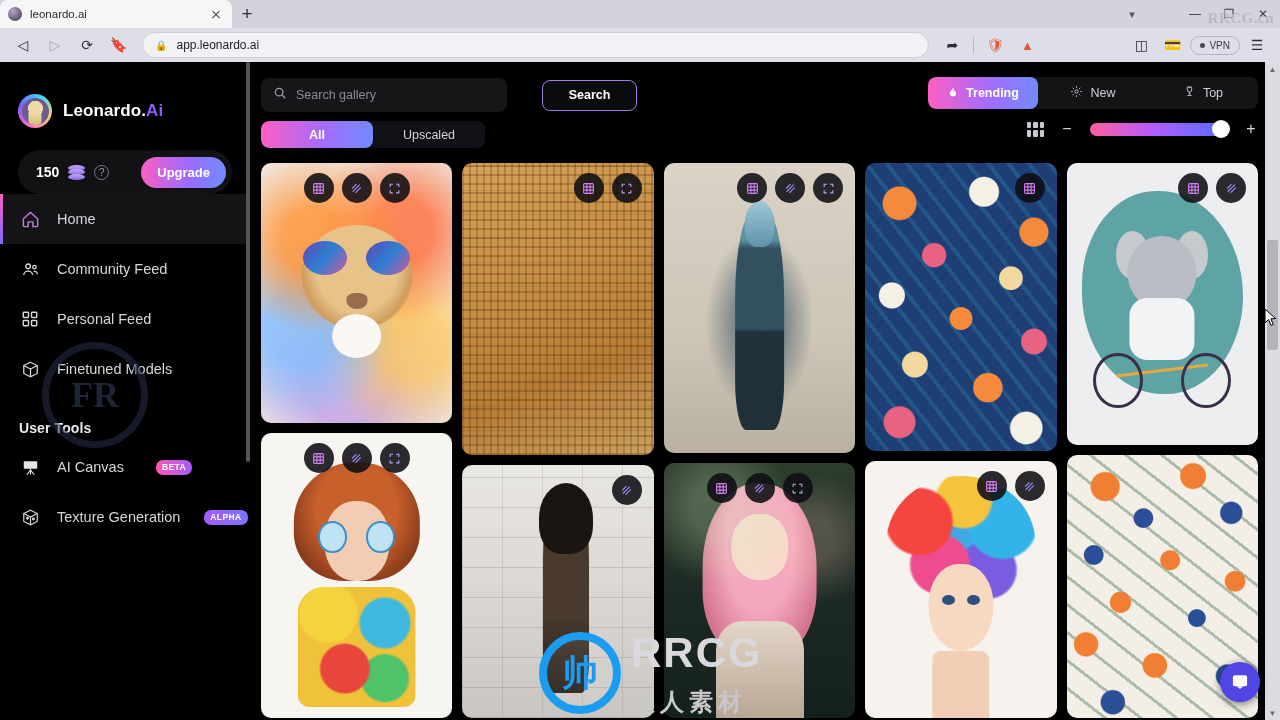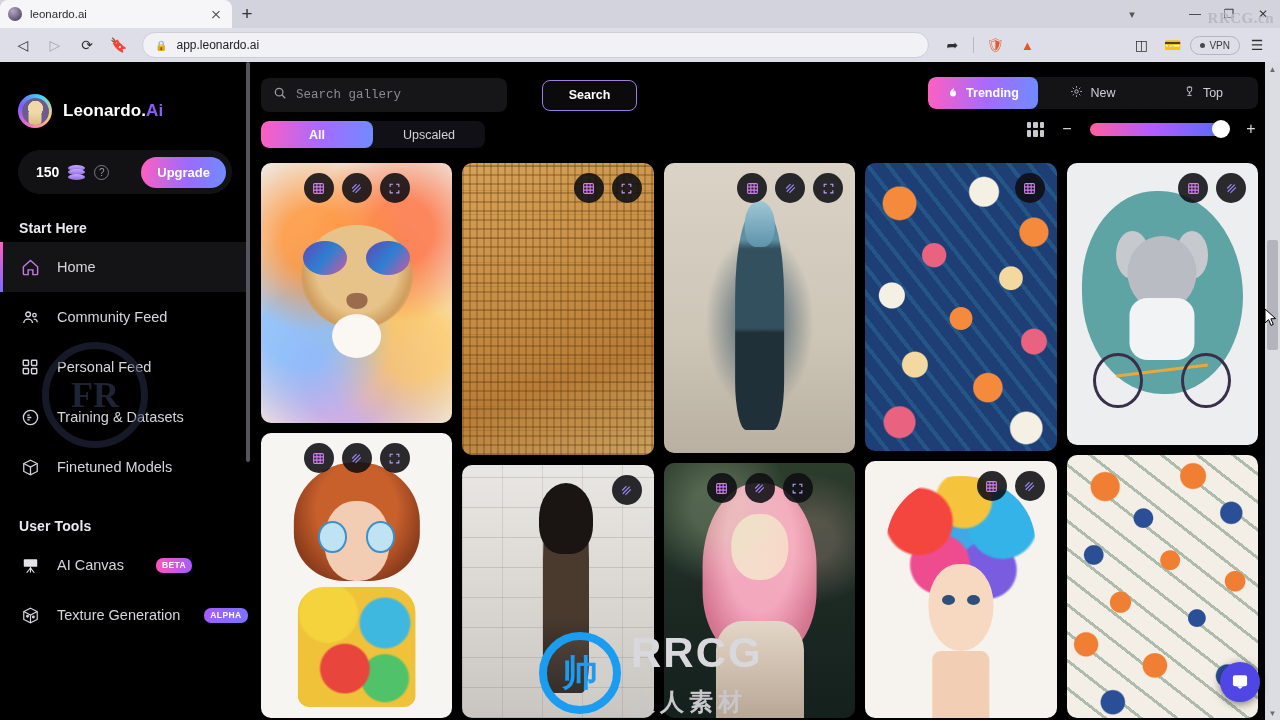--- a/index.html
+++ b/index.html
@@ -166,21 +166,21 @@
   .main { flex:1; position:relative; background:#000; overflow:hidden; }
 
   .topbar { height:100px; padding:16px 22px 0 11px; position:relative; }
   .row1 { display:flex; align-items:center; }
   .searchbox {
     width:246px; height:34px; background:#161619; border-radius:8px;
     display:flex; align-items:center; gap:9px; padding:0 12px;
   }
   .searchbox input {
     background:transparent; border:none; outline:none; color:#d8d8de;
-    font-size:12.5px; font-family:Liberation Mono, monospace; width:100%;
+    font-size:12.5px; font-family:Liberation Sans, sans-serif; width:100%;
   }
   .searchbox input::placeholder { color:#8b8b95; }
   .search-btn {
     margin-left:35px; width:95px; height:31px; border-radius:8px;
     border:1px solid #a07fe0; background:#0b0b0e; color:#fff;
     font-size:12.5px; font-weight:700; cursor:pointer;
     font-family:"Liberation Sans",sans-serif;
   }
 
   .sortgroup {
@@ -515,21 +515,20 @@
         <span class="credits-num">150</span>
         <span class="coin">
             <i></i>
             <i></i>
             <i></i>
           </span>
         <span class="qmark">?</span>
         <button class="upgrade">Upgrade</button>
       </div>
 
-      <div class="sec-label">Start Here</div>
 
       <div class="nav-item active">
         <span class="nav-ico">
           <svg width="19" height="19" viewBox="0 0 24 24" fill="none" stroke="#c07ae0" stroke-width="1.8">
               <path d="M3 11 12 3l9 8v9a1 1 0 0 1-1 1h-5v-6H9v6H4a1 1 0 0 1-1-1z"></path>
             </svg>
         </span>
         <span>Home</span>
       </div>
 
@@ -550,29 +549,20 @@
           <svg width="18" height="18" viewBox="0 0 24 24" fill="none" stroke="#d6d6dd" stroke-width="1.9">
               <rect x="3" y="3" width="7" height="7" rx="1"></rect>
               <rect x="14" y="3" width="7" height="7" rx="1"></rect>
               <rect x="3" y="14" width="7" height="7" rx="1"></rect>
               <rect x="14" y="14" width="7" height="7" rx="1"></rect>
             </svg>
         </span>
         <span>Personal Feed</span>
       </div>
 
-      <div class="nav-item">
-        <span class="nav-ico">
-          <svg width="19" height="19" viewBox="0 0 24 24" fill="none" stroke="#d6d6dd" stroke-width="1.6">
-              <circle cx="12" cy="12" r="9"></circle>
-              <path d="M8 9h3M8 12h5M8 15h3"></path>
-            </svg>
-        </span>
-        <span>Training &amp; Datasets</span>
-      </div>
 
       <div class="nav-item">
         <span class="nav-ico">
           <svg width="19" height="19" viewBox="0 0 24 24" fill="none" stroke="#d6d6dd" stroke-width="1.6">
               <path d="M12 2.8 20.5 7v10L12 21.2 3.5 17V7z"></path>
               <path d="M3.5 7 12 11.5 20.5 7M12 11.5V21"></path>
             </svg>
         </span>
         <span>Finetuned Models</span>
       </div>

